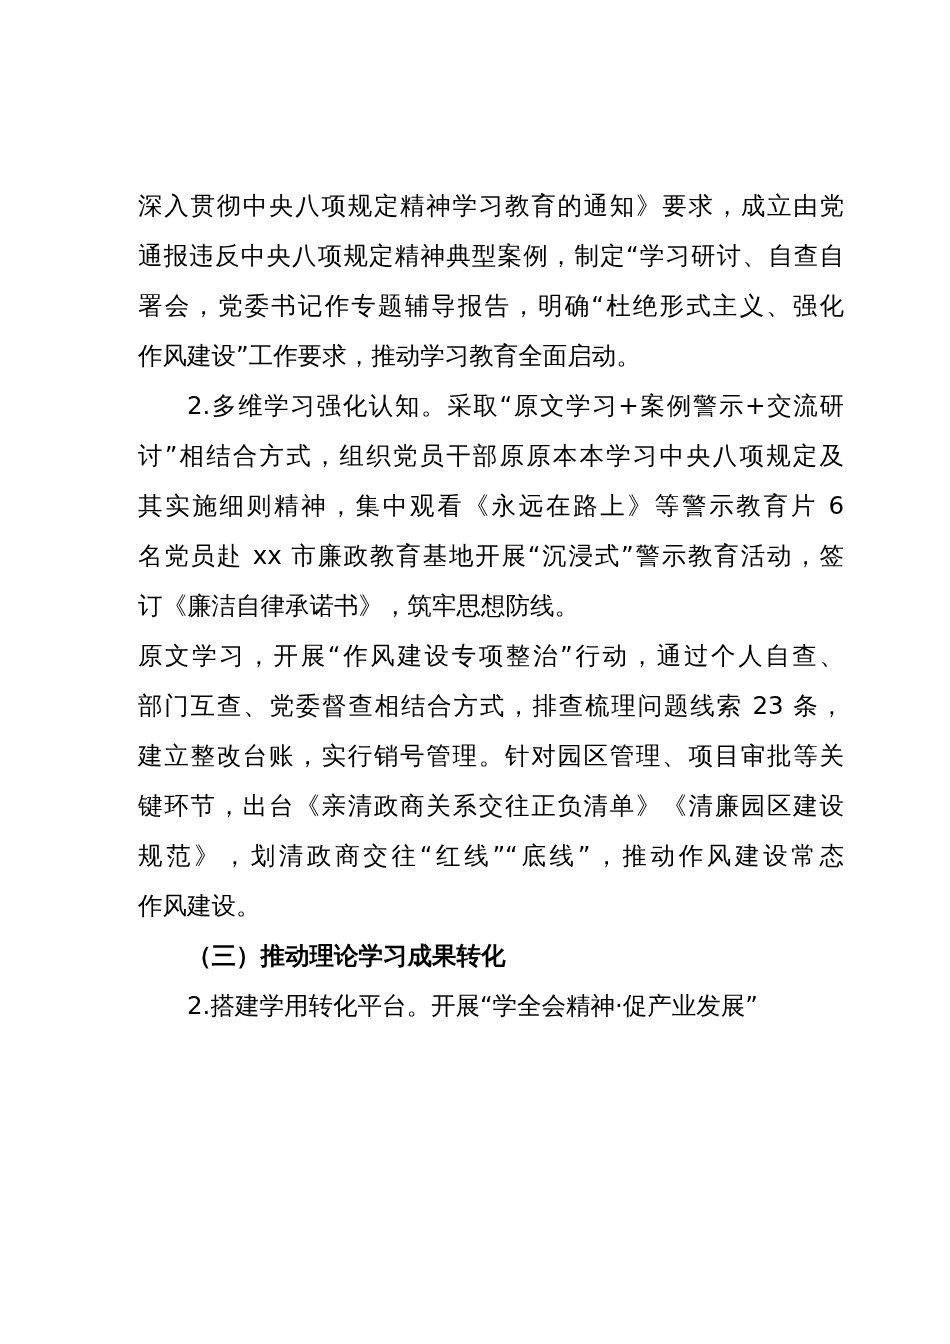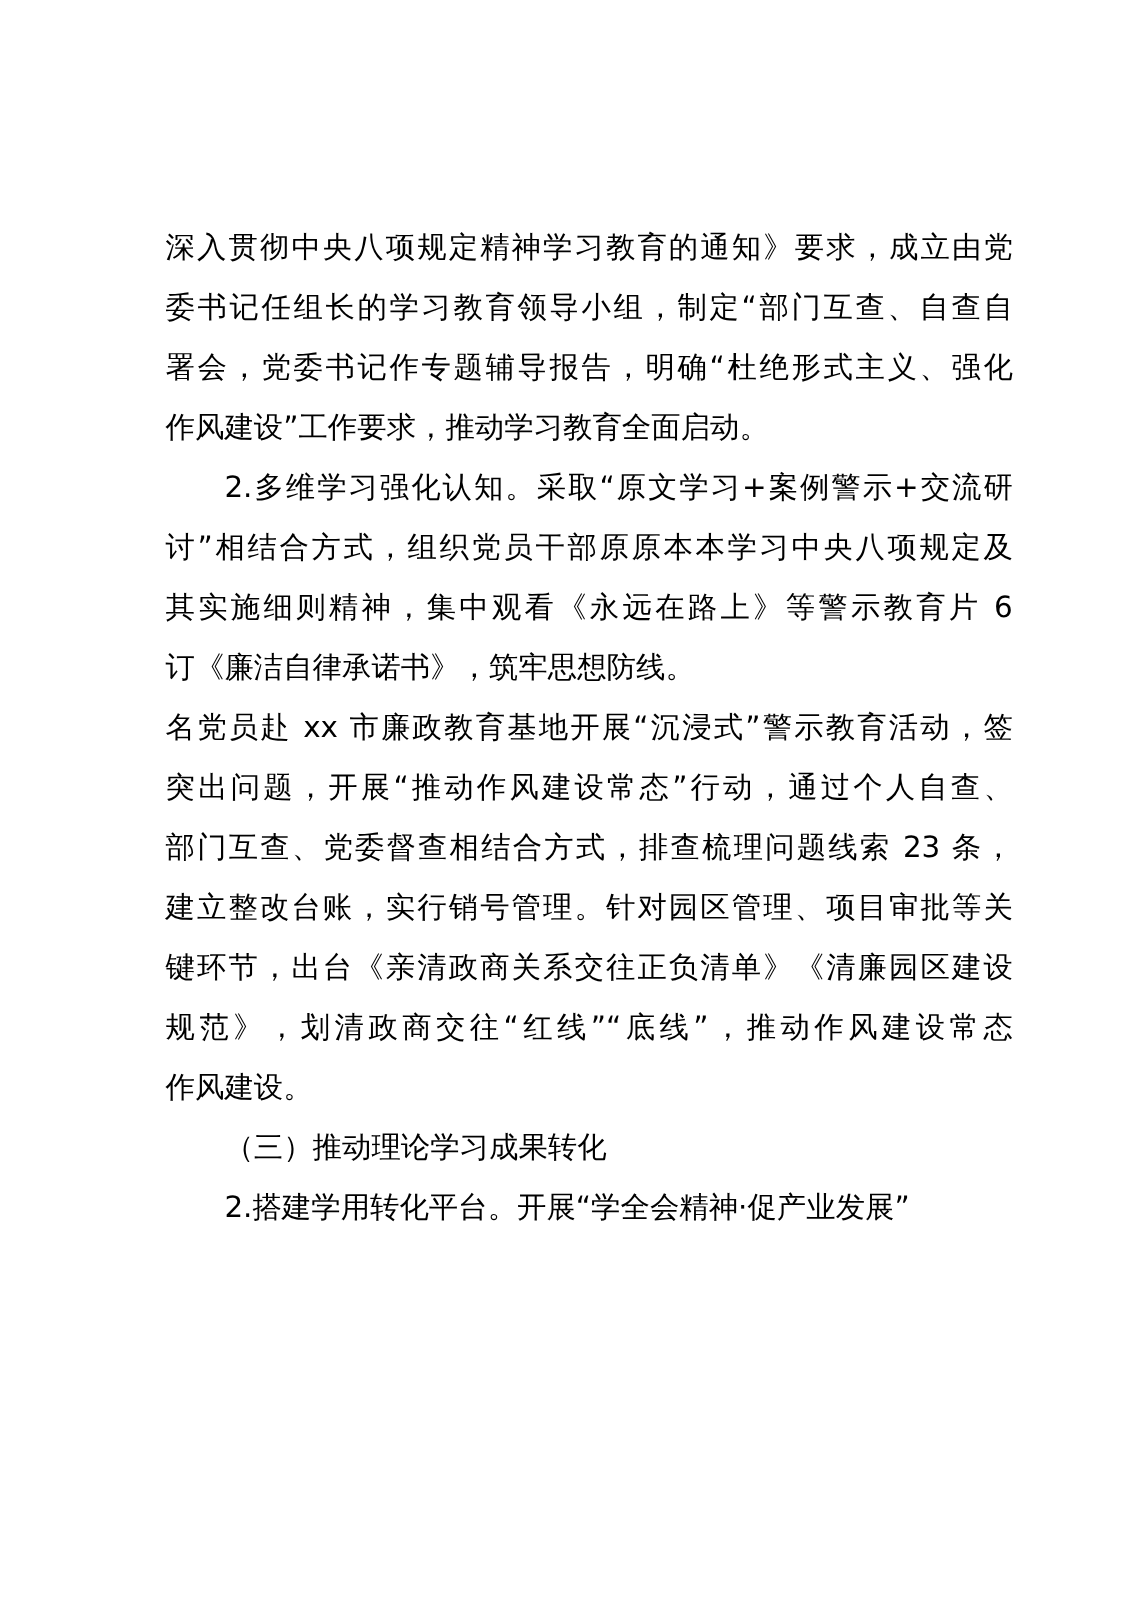--- a/index.html
+++ b/index.html
@@ -4,45 +4,45 @@
 <style>
   html, body { margin: 0; padding: 0; background: #ffffff; }
   body { width: 950px; height: 1344px; position: relative; overflow: hidden;
          font-family: "DejaVu Sans", "Liberation Sans", sans-serif; color: #000; }
   .page { position: absolute; left: 11px; top: 0; width: 950px; height: 1344px; background: #fff; }
   .content { position: absolute; left: 127px; top: 181px; width: 706px; }
   .line { height: 50px; line-height: 50px; font-size: 24.5px; white-space: nowrap;
           letter-spacing: 0px; }
   .justify { text-align: justify; text-align-last: justify; }
   .indent { padding-left: 49px; }
-  .heading { font-weight: normal; padding-left: 49px; }
+  .heading { font-weight: bold; padding-left: 49px; }
 </style>
 </head>
 <body>
 
 <div class="page">
   <div class="content">
 
     <div>
       <div class="line justify">深入贯彻中央八项规定精神学习教育的通知》要求，成立由党</div>
-      <div class="line justify">委书记任组长的学习教育领导小组，制定“部门互查、自查自</div>
+      <div class="line justify">通报违反中央八项规定精神典型案例，制定“学习研讨、自查自</div>
       <div class="line justify">署会，党委书记作专题辅导报告，明确“杜绝形式主义、强化</div>
       <div class="line">作风建设”工作要求，推动学习教育全面启动。</div>
     </div>
 
     <div>
       <div class="line justify indent">2.多维学习强化认知。采取“原文学习+案例警示+交流研</div>
       <div class="line justify">讨”相结合方式，组织党员干部原原本本学习中央八项规定及</div>
       <div class="line justify">其实施细则精神，集中观看《永远在路上》等警示教育片 6</div>
+      <div class="line justify">名党员赴 xx 市廉政教育基地开展“沉浸式”警示教育活动，签</div>
       <div class="line">订《廉洁自律承诺书》，筑牢思想防线。</div>
-      <div class="line justify">名党员赴 xx 市廉政教育基地开展“沉浸式”警示教育活动，签</div>
     </div>
 
     <div>
-      <div class="line justify">突出问题，开展“推动作风建设常态”行动，通过个人自查、</div>
+      <div class="line justify">原文学习，开展“作风建设专项整治”行动，通过个人自查、</div>
       <div class="line justify">部门互查、党委督查相结合方式，排查梳理问题线索 23 条，</div>
       <div class="line justify">建立整改台账，实行销号管理。针对园区管理、项目审批等关</div>
       <div class="line justify">键环节，出台《亲清政商关系交往正负清单》《清廉园区建设</div>
       <div class="line justify">规范》，划清政商交往“红线”“底线”，推动作风建设常态</div>
       <div class="line">作风建设。</div>
     </div>
 
     <div>
       <div class="line heading">（三）推动理论学习成果转化</div>
     </div>

